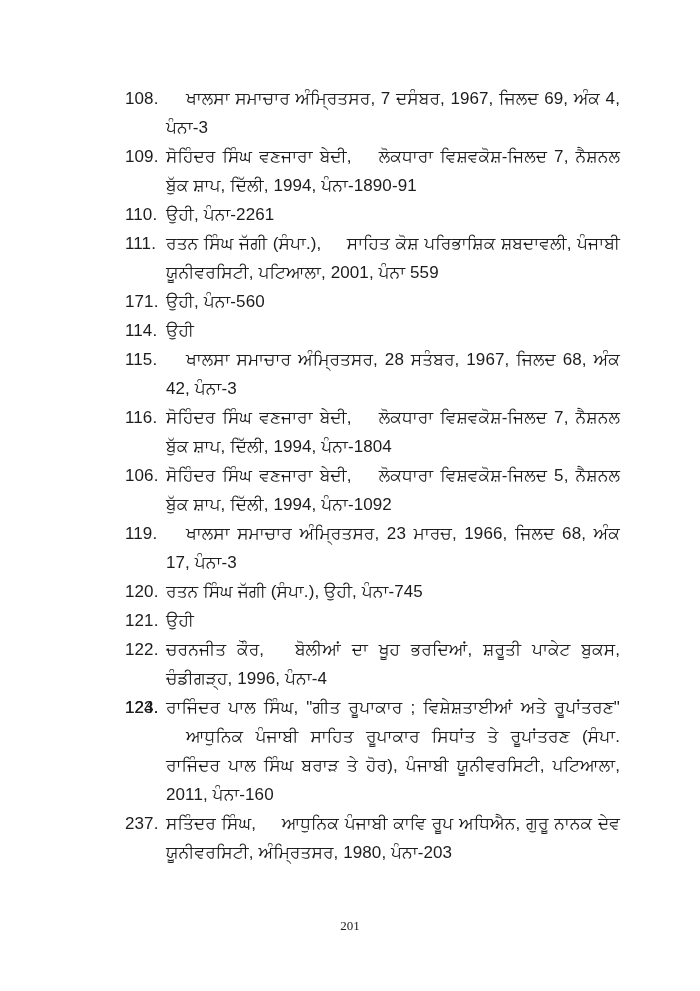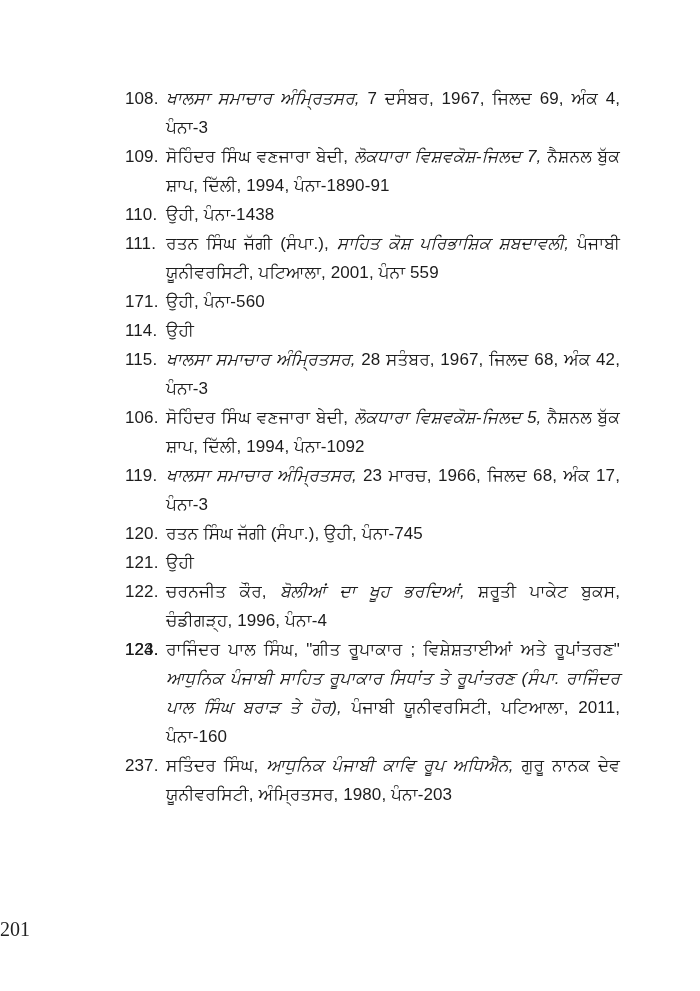--- a/index.html
+++ b/index.html
@@ -32,45 +32,46 @@
     line-height: 29px;
     letter-spacing: 0.1px;
   }
   .ref .num {
     position: absolute;
     left: 0;
     top: 0;
     font-style: normal;
   }
   .seg.italic {
-    font-style: italic;
+    margin-left: 20px;
   }
   .page-footer {
     position: absolute;
     left: 0;
     right: 0;
     top: 918px;
-    text-align: left;
+    text-align: center;
     font-family: "Liberation Serif", "DejaVu Serif", serif;
-    font-size: 20px;
+    font-size: 13px;
     color: #222222;
   }
 </style>
 </head>
 <body>
 
 <div class="page">
   <div class="ref-list">
       <div class="ref"><span class="num">108.</span><span class="seg italic">ਖਾਲਸਾ ਸਮਾਚਾਰ ਅੰਮ੍ਰਿਤਸਰ, </span><span class="seg">7 ਦਸੰਬਰ, 1967, ਜਿਲਦ 69, ਅੰਕ 4, ਪੰਨਾ-3</span></div>
       <div class="ref"><span class="num">109.</span><span class="seg">ਸੋਹਿੰਦਰ ਸਿੰਘ ਵਣਜਾਰਾ ਬੇਦੀ, </span><span class="seg italic">ਲੋਕਧਾਰਾ ਵਿਸ਼ਵਕੋਸ਼-ਜਿਲਦ 7, </span><span class="seg">ਨੈਸ਼ਨਲ ਬੁੱਕ ਸ਼ਾਪ, ਦਿੱਲੀ, 1994, ਪੰਨਾ-1890-91</span></div>
-      <div class="ref"><span class="num">110.</span><span class="seg"> ਉਹੀ, ਪੰਨਾ-1438</span></div>
+      <div class="ref"><span class="num">110.</span><span class="seg"> ਉਹੀ, ਪੰਨਾ-2261</span></div>
       <div class="ref"><span class="num">111.</span><span class="seg">ਰਤਨ ਸਿੰਘ ਜੱਗੀ (ਸੰਪਾ.), </span><span class="seg italic">ਸਾਹਿਤ ਕੋਸ਼ ਪਰਿਭਾਸ਼ਿਕ ਸ਼ਬਦਾਵਲੀ, </span><span class="seg">ਪੰਜਾਬੀ ਯੂਨੀਵਰਸਿਟੀ, ਪਟਿਆਲਾ, 2001, ਪੰਨਾ 559</span></div>
       <div class="ref"><span class="num">171.</span><span class="seg"> ਉਹੀ, ਪੰਨਾ-560</span></div>
       <div class="ref"><span class="num">114.</span><span class="seg"> ਉਹੀ</span></div>
       <div class="ref"><span class="num">115.</span><span class="seg italic"> ਖਾਲਸਾ ਸਮਾਚਾਰ ਅੰਮ੍ਰਿਤਸਰ, </span><span class="seg"> 28 ਸਤੰਬਰ, 1967, ਜਿਲਦ 68, ਅੰਕ 42, ਪੰਨਾ-3</span></div>
+      <div class="ref"><span class="num">116.</span><span class="seg"> ਸੋਹਿੰਦਰ ਸਿੰਘ ਵਣਜਾਰਾ ਬੇਦੀ, </span><span class="seg italic">ਲੋਕਧਾਰਾ ਵਿਸ਼ਵਕੋਸ਼-ਜਿਲਦ 7, </span><span class="seg">ਨੈਸ਼ਨਲ ਬੁੱਕ ਸ਼ਾਪ, ਦਿੱਲੀ, 1994, ਪੰਨਾ-1804</span></div>
       <div class="ref"><span class="num">106.</span><span class="seg"> ਸੋਹਿੰਦਰ ਸਿੰਘ ਵਣਜਾਰਾ ਬੇਦੀ, </span><span class="seg italic">ਲੋਕਧਾਰਾ ਵਿਸ਼ਵਕੋਸ਼-ਜਿਲਦ 5, </span><span class="seg">ਨੈਸ਼ਨਲ ਬੁੱਕ ਸ਼ਾਪ, ਦਿੱਲੀ, 1994, ਪੰਨਾ-1092</span></div>
       <div class="ref"><span class="num">119.</span><span class="seg italic">ਖਾਲਸਾ ਸਮਾਚਾਰ ਅੰਮ੍ਰਿਤਸਰ, </span><span class="seg">23 ਮਾਰਚ, 1966, ਜਿਲਦ 68, ਅੰਕ 17, ਪੰਨਾ-3</span></div>
       <div class="ref"><span class="num">120.</span><span class="seg"> ਰਤਨ ਸਿੰਘ ਜੱਗੀ (ਸੰਪਾ.), ਉਹੀ, ਪੰਨਾ-745</span></div>
       <div class="ref"><span class="num">121.</span><span class="seg"> ਉਹੀ</span></div>
       <div class="ref"><span class="num">122.</span><span class="seg"> ਚਰਨਜੀਤ ਕੌਰ, </span><span class="seg italic">ਬੋਲੀਆਂ ਦਾ ਖੂਹ ਭਰਦਿਆਂ, </span><span class="seg">ਸ਼ਰੂਤੀ ਪਾਕੇਟ ਬੁਕਸ, ਚੰਡੀਗੜ੍ਹ, 1996, ਪੰਨਾ-4</span></div>
       <div class="ref"><span class="num">123.</span></div>
       <div class="ref"><span class="num">124.</span><span class="seg"> ਰਾਜਿੰਦਰ ਪਾਲ ਸਿੰਘ, "ਗੀਤ ਰੂਪਾਕਾਰ ; ਵਿਸ਼ੇਸ਼ਤਾਈਆਂ ਅਤੇ ਰੂਪਾਂਤਰਣ" </span><span class="seg italic">ਆਧੁਨਿਕ ਪੰਜਾਬੀ ਸਾਹਿਤ ਰੂਪਾਕਾਰ  ਸਿਧਾਂਤ ਤੇ ਰੂਪਾਂਤਰਣ (ਸੰਪਾ. ਰਾਜਿੰਦਰ ਪਾਲ ਸਿੰਘ ਬਰਾੜ ਤੇ  ਹੋਰ), </span><span class="seg">ਪੰਜਾਬੀ ਯੂਨੀਵਰਸਿਟੀ, ਪਟਿਆਲਾ, 2011, ਪੰਨਾ-160</span></div>
       <div class="ref"><span class="num">237.</span><span class="seg"> ਸਤਿੰਦਰ ਸਿੰਘ, </span><span class="seg italic">ਆਧੁਨਿਕ ਪੰਜਾਬੀ ਕਾਵਿ ਰੂਪ ਅਧਿਐਨ, </span><span class="seg">ਗੁਰੂ ਨਾਨਕ ਦੇਵ ਯੂਨੀਵਰਸਿਟੀ, ਅੰਮ੍ਰਿਤਸਰ, 1980, ਪੰਨਾ-203</span></div>
     </div>
   <div class="page-footer">201</div>

